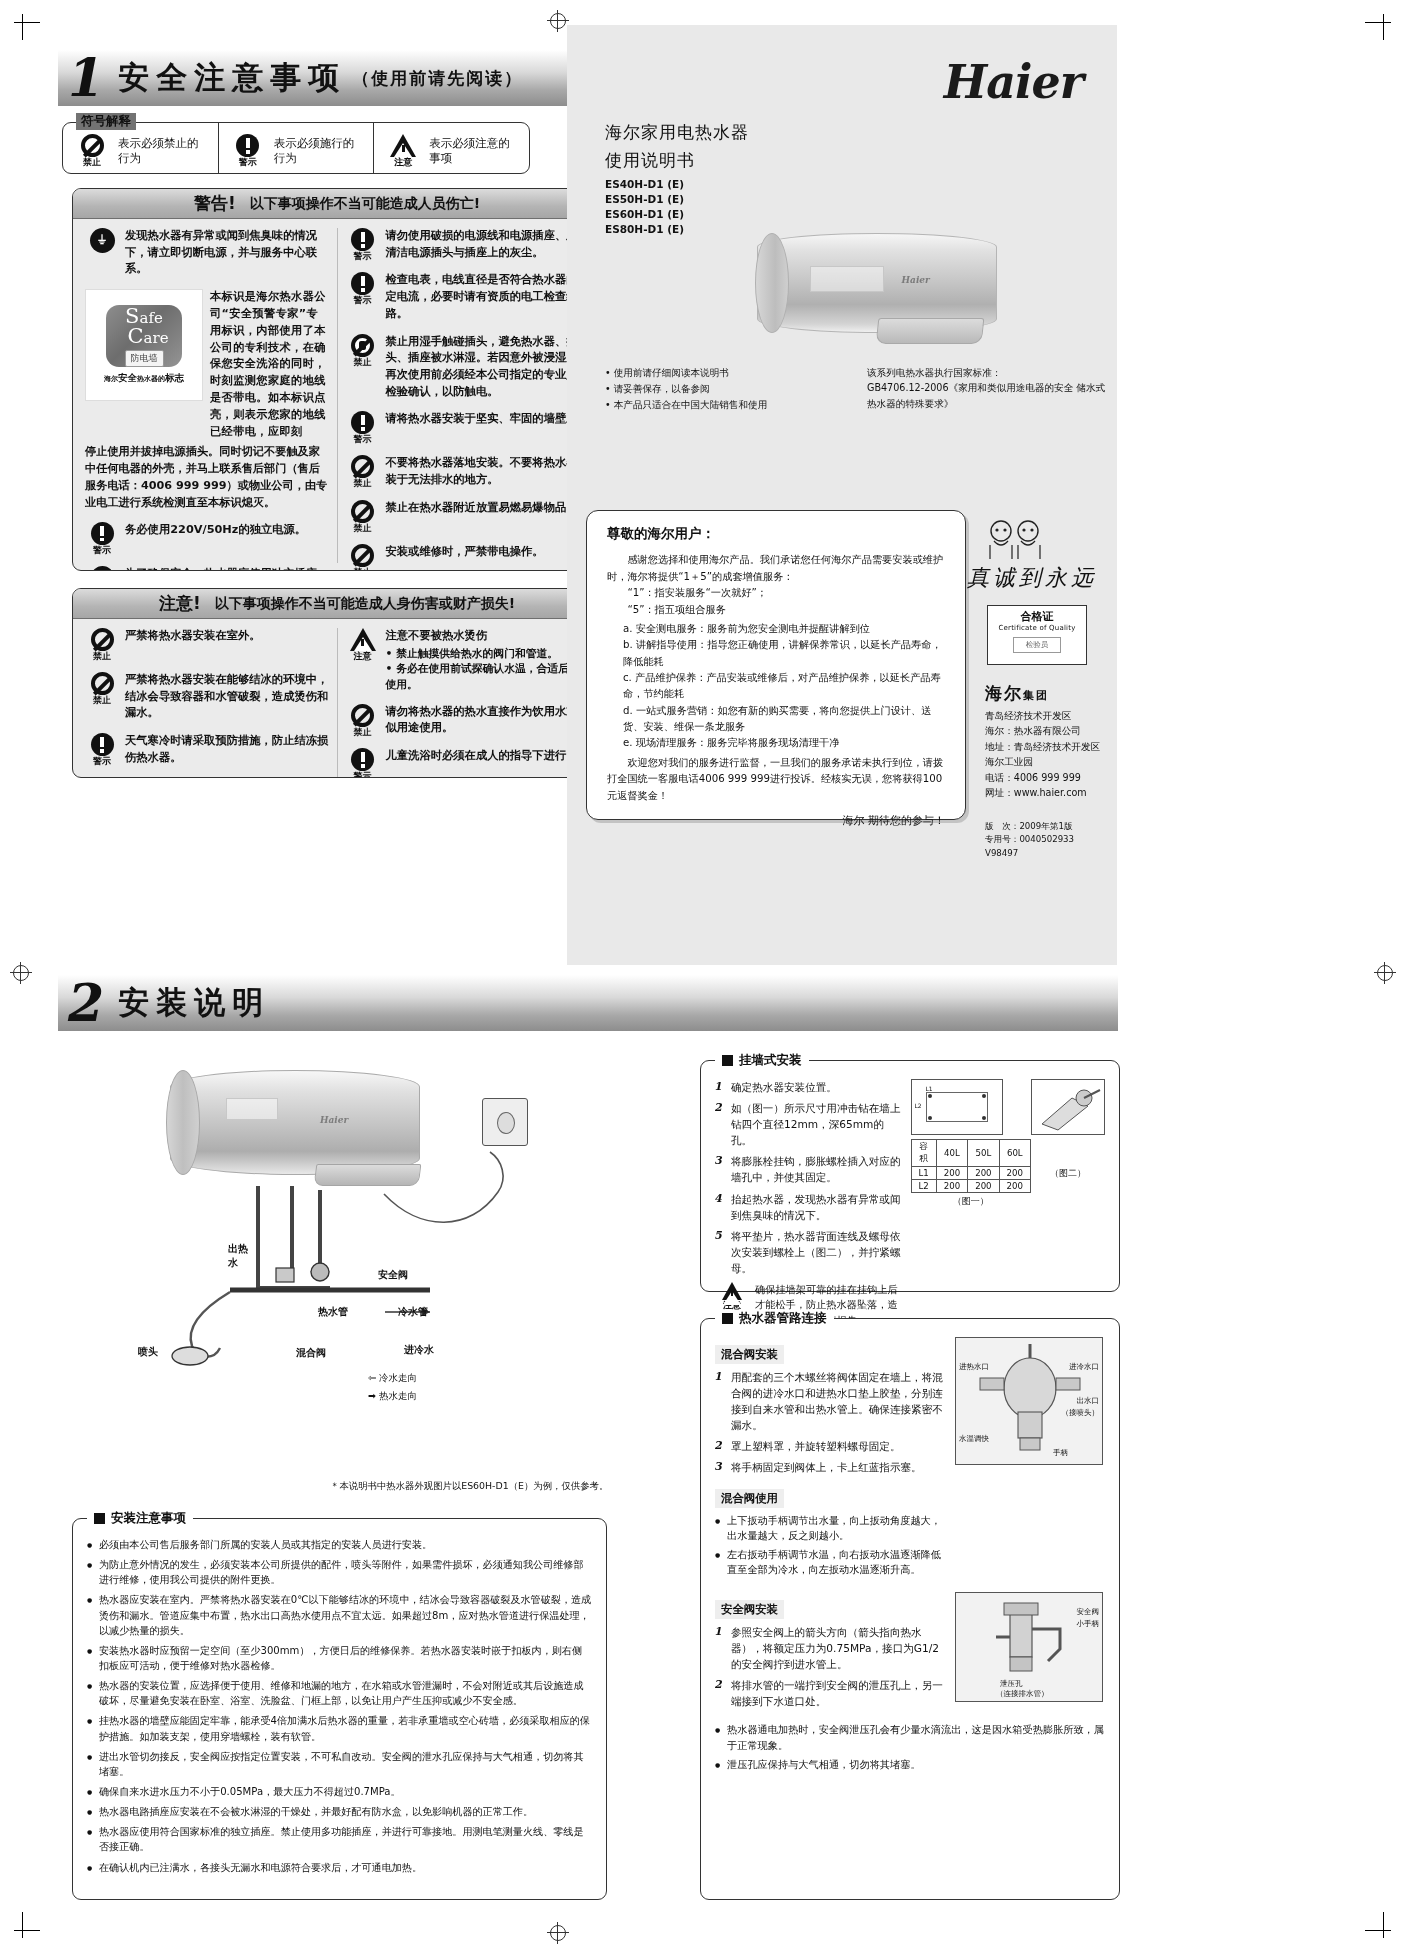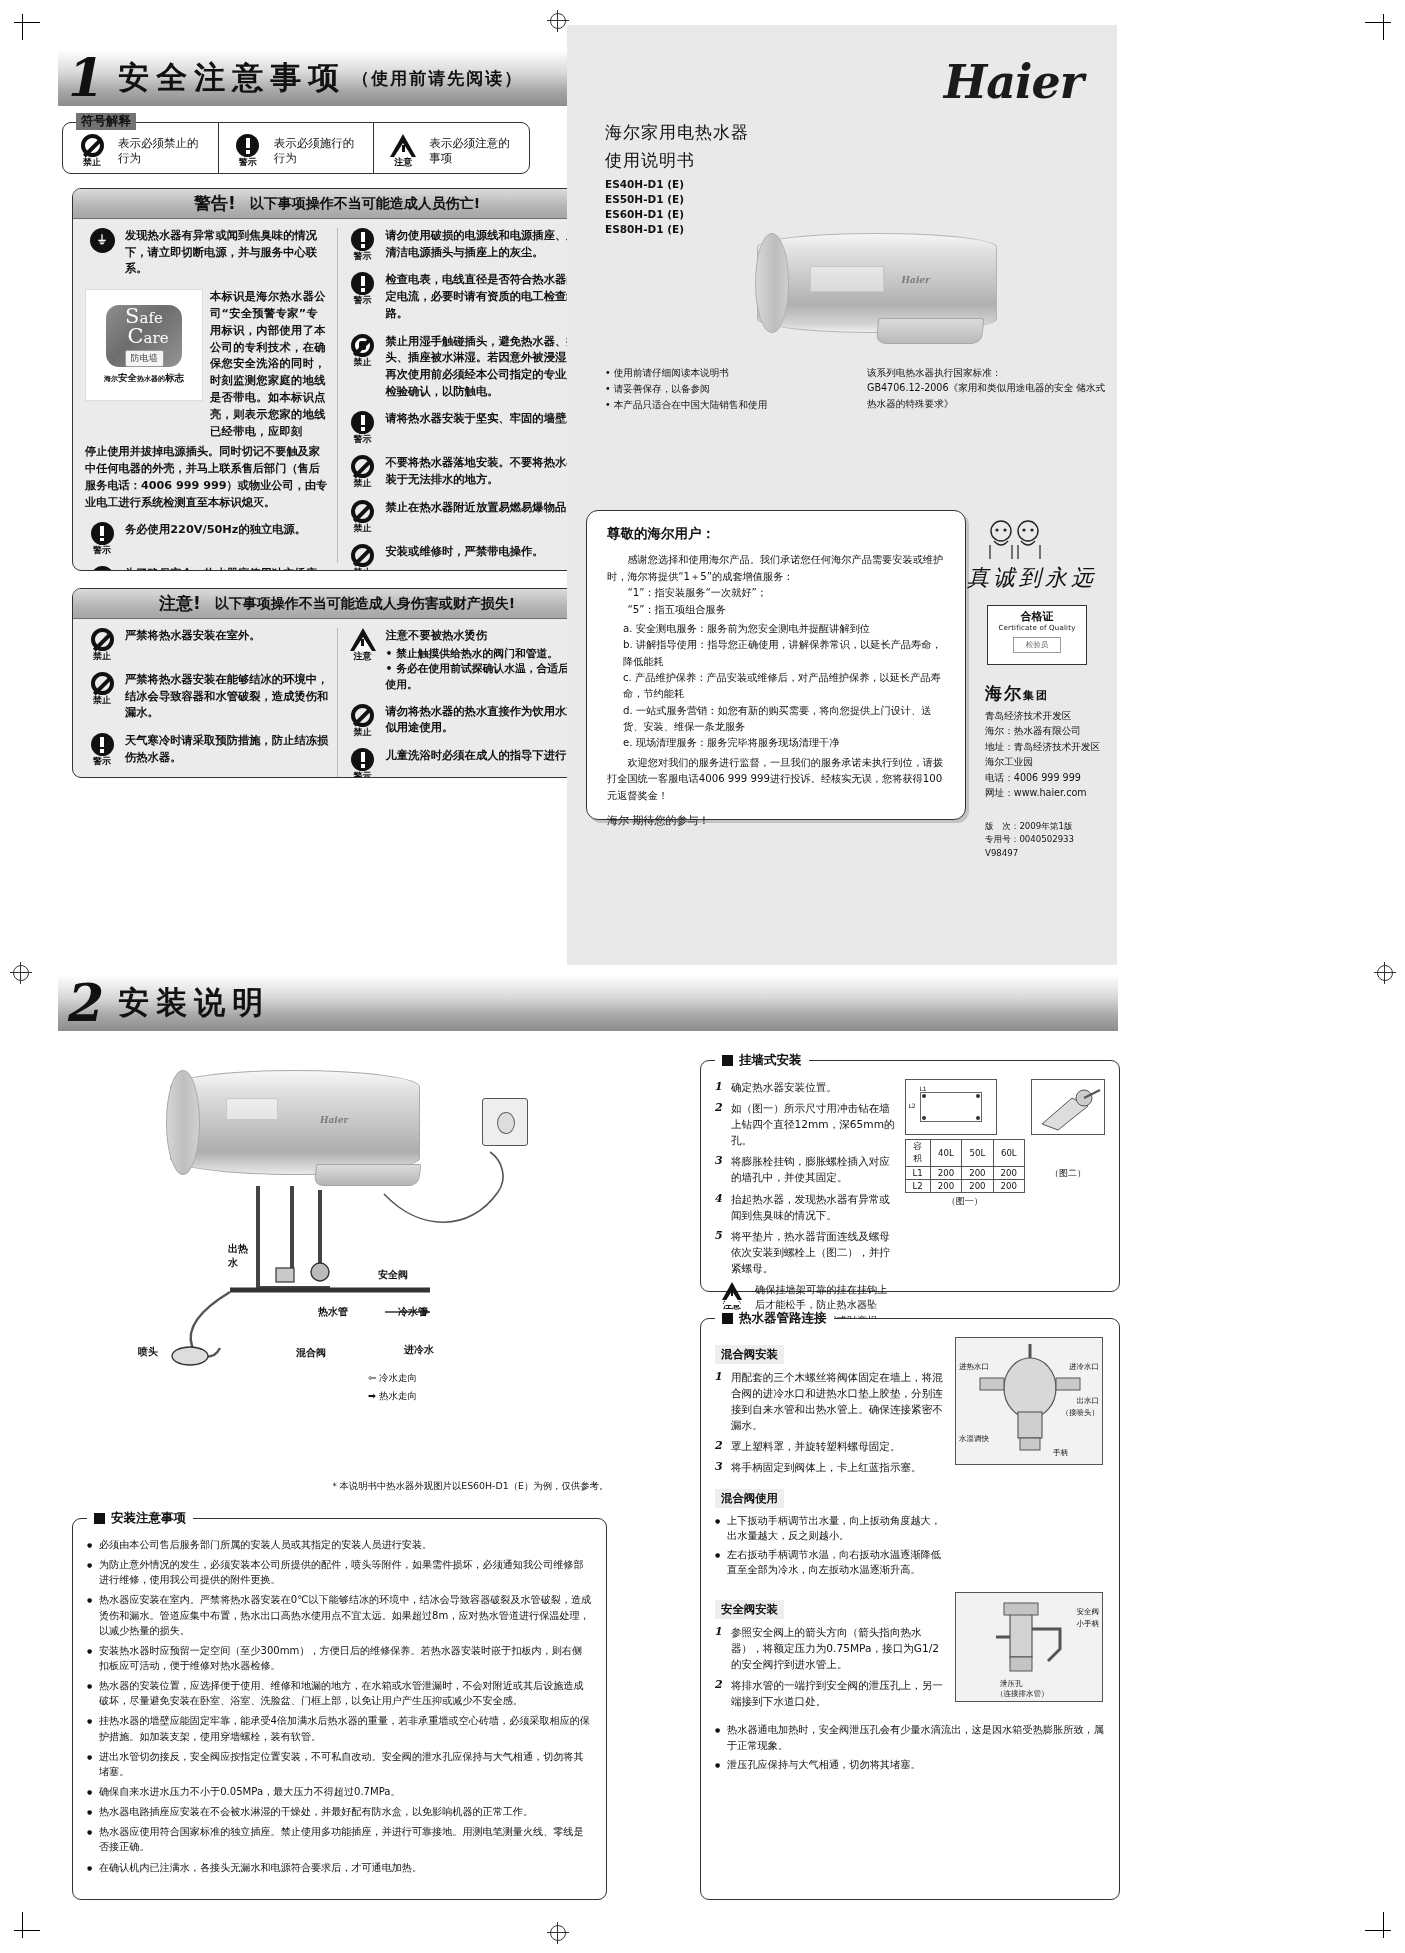--- a/index.html
+++ b/index.html
@@ -175,21 +175,21 @@
   .letter {
     position:absolute; background:#fff; border: 1.4px solid #333; border-radius: 12px;
     box-shadow: 3px 3px 0 rgba(0,0,0,0.16);
     padding: 14px 20px;
   }
   .letter h4 { font-size: 13.5px; margin-bottom: 9px; font-weight:bold; }
   .letter p { font-size: 10.2px; line-height: 1.62; text-indent: 0; }
   .letter p.ind { text-indent: 2em; }
   .letter ol { margin: 3px 0 3px 0; padding-left: 0; list-style: none; }
   .letter ol li { font-size: 10.2px; line-height: 1.6; padding-left: 16px; position: relative; }
-  .letter .sig { text-align:left; font-size: 11px; margin-top: 9px; }
+  .letter .sig { text-align:right; font-size: 11px; margin-top: 9px; }
 
   
   .cert {
     position:absolute; border:1.2px solid #333; text-align:center; background:#fff;
   }
   .cert .c1 { font-size: 11px; font-weight:bold; margin-top: 3px; }
   .cert .c2 { font-size: 7px; letter-spacing: 0.2px; }
   .cert .c3 { font-size: 7.5px; border:1px solid #999; display:inline-block; padding: 2px 12px; margin-top: 5px; color:#666;}
   .mascot { position:absolute; }
   .brushsig { position:absolute; font-family:"DejaVu Serif","Liberation Serif",serif;
@@ -656,21 +656,21 @@
             <span class="glyph ic-cau" style="border-bottom-width:18px;border-left-width:10px;border-right-width:10px;">
                 <span class="bang" style="top:8px;height:6px;"></span>
               </span>
             <span class="cap">注意</span>
           </span>
           <span class="bd">确保挂墙架可靠的挂在挂钩上后才能松手，防止热水器坠落，造成人身伤害或财产损失。</span>
         </div>
       </div>
 
       <div style="flex:0 0 178px;">
-        <div style="display:flex; gap:6px;">
+        <div style="display:flex; gap:0;">
           <div>
             <div class="figbox" style="width:92px; height:56px;">
               <div style="position:absolute; left:14px; top:12px; width:62px; height:30px; border:1px solid #666;"></div>
               <div style="position:absolute; left:14px; top:5px; font-size:6px;">L1</div>
               <div style="position:absolute; left:3px; top:22px; font-size:6px;">L2</div>
               <svg width="92" height="56" style="position:absolute;left:0;top:0;">
                 <circle cx="18" cy="16" r="2" fill="#333"></circle>
                   <circle cx="72" cy="16" r="2" fill="#333"></circle>
                 <circle cx="18" cy="38" r="2" fill="#333"></circle>
                   <circle cx="72" cy="38" r="2" fill="#333"></circle>

